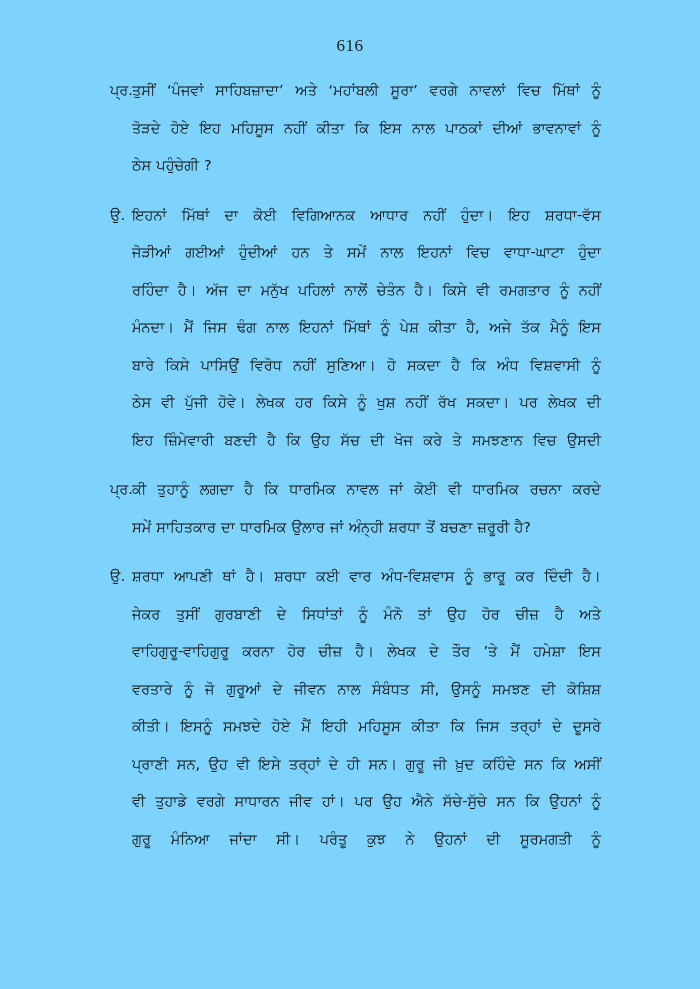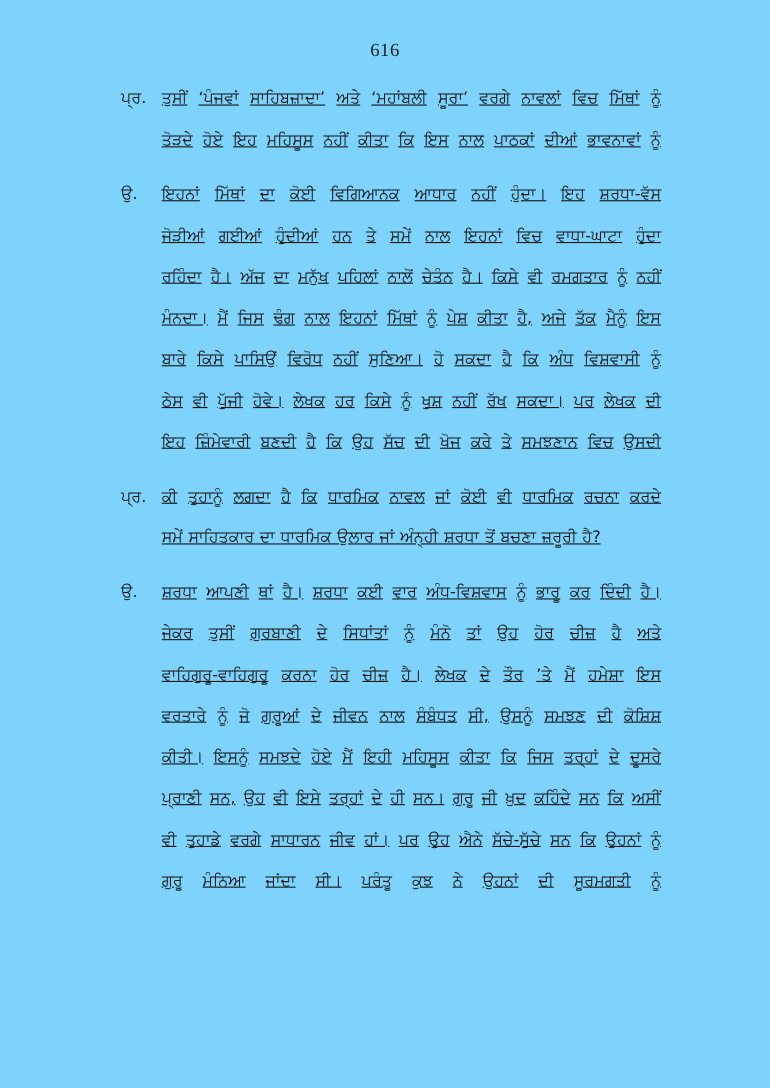--- a/index.html
+++ b/index.html
@@ -48,28 +48,27 @@
     position: absolute;
     left: 12px;
     top: 0;
     width: 42px;
     font-size: 14.5px;
     line-height: 37.5px;
     color: #141414;
     font-family: "DejaVu Sans", sans-serif;
   }
   .body-text {
-    margin-left: 49px;
+    margin-left: 34px;
     font-size: 14.5px;
     line-height: 37.5px;
     color: #141414;
     text-align: justify;
     text-justify: inter-word;
     word-spacing: 0.5px;
-    text-decoration: underline;
   }
   .body-text .ln {
     display: block;
     white-space: nowrap;
   }
   .body-text .ln.justify {
     display: flex;
     justify-content: space-between;
   }
   .body-text .ln.justify > span {
@@ -112,20 +111,21 @@
             <span>ਨਹੀਂ</span>
             <span>ਕੀਤਾ</span>
             <span>ਕਿ</span>
             <span>ਇਸ</span>
             <span>ਨਾਲ</span>
             <span>ਪਾਠਕਾਂ</span>
             <span>ਦੀਆਂ</span>
             <span>ਭਾਵਨਾਵਾਂ</span>
             <span>ਨੂੰ</span>
           </span>
+        <span class="ln last">ਠੇਸ ਪਹੁੰਚੇਗੀ ?</span>
       </div>
     </div>
 
     <div class="qa-block">
       <div class="marker">ਉ.</div>
       <div class="body-text">
         <span class="ln justify">
             <span>ਇਹਨਾਂ</span>
             <span>ਮਿੱਥਾਂ</span>
             <span>ਦਾ</span>

